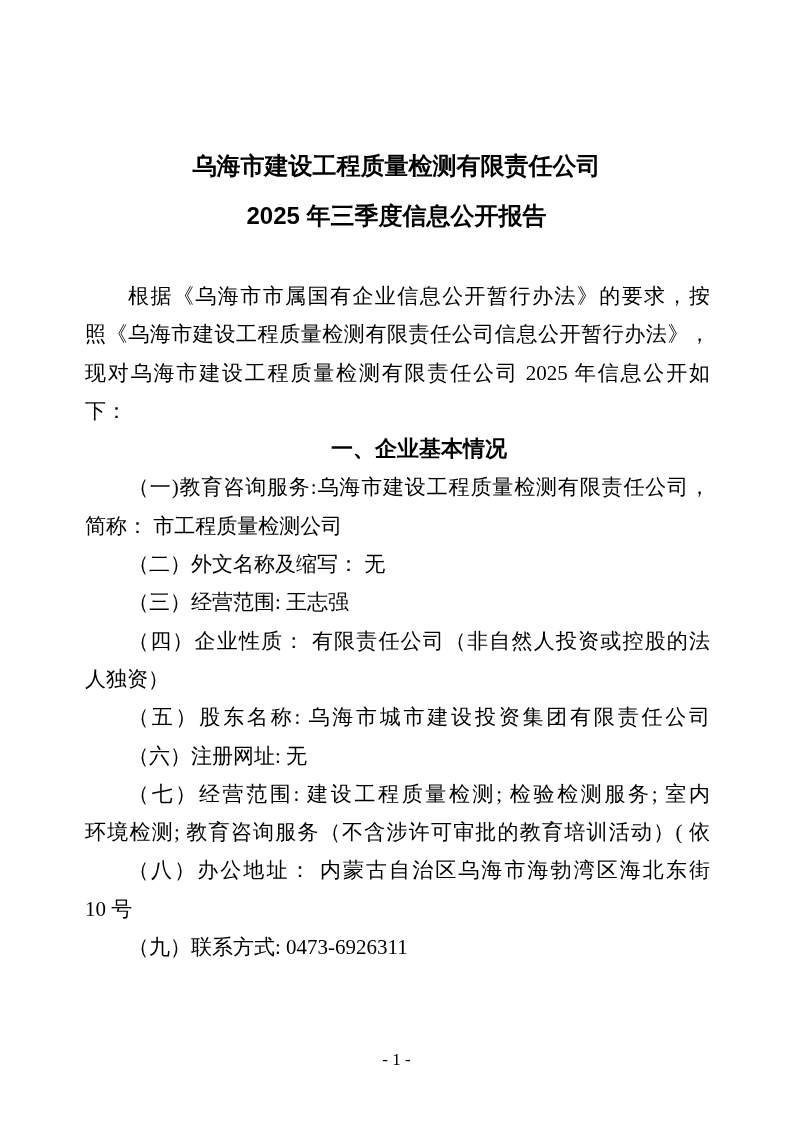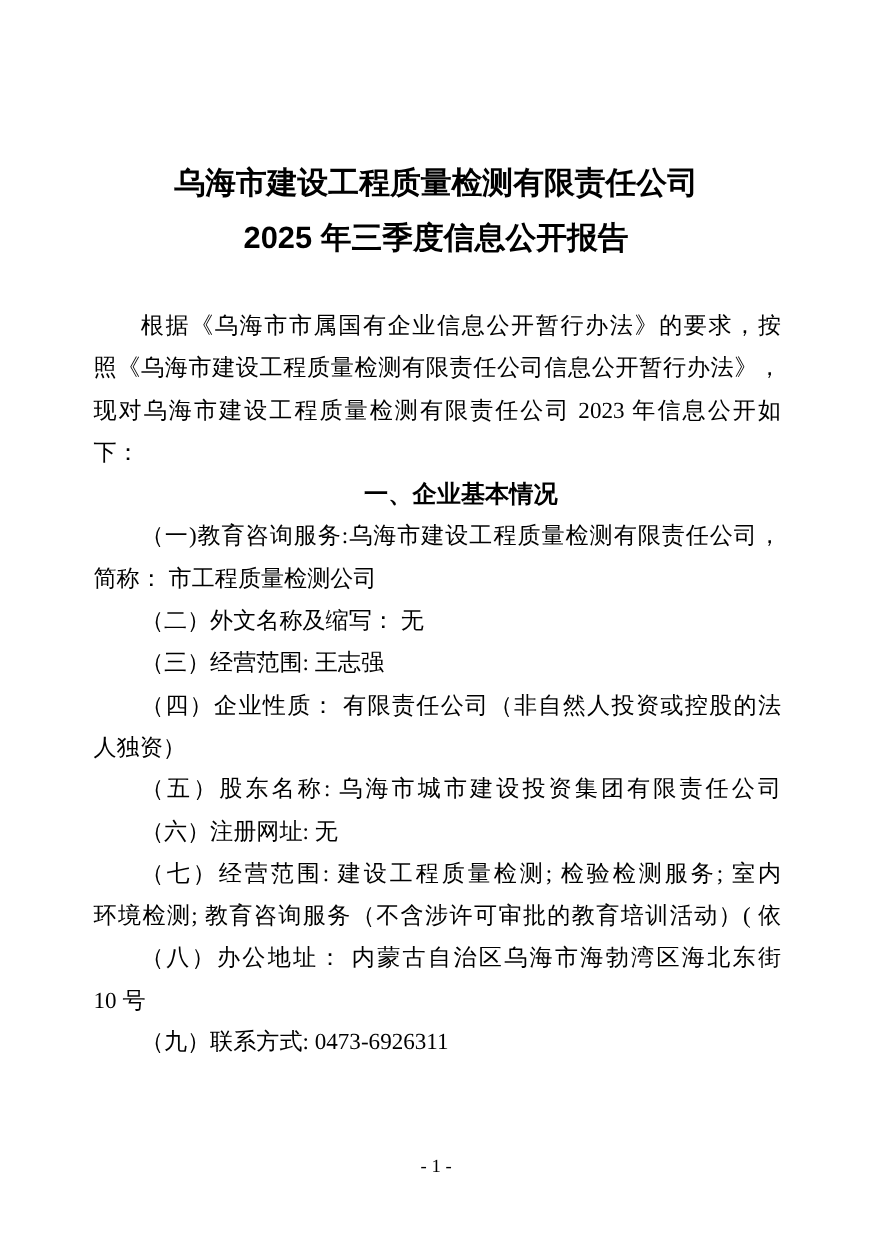--- a/index.html
+++ b/index.html
@@ -16,21 +16,21 @@
     overflow: hidden;
   }
   .doc-title {
     position: absolute;
     top: 141px;
     left: 0;
     width: 100%;
     text-align: center;
     font-family: "Liberation Sans", sans-serif;
     font-weight: bold;
-    font-size: 28px;
+    font-size: 24px;
     line-height: 50px;
     color: #000000;
   }
   .doc-body {
     position: absolute;
     top: 277px;
     left: 85px;
     width: 625px;
     font-family: "Liberation Serif", serif;
     font-size: 21px;
@@ -72,21 +72,21 @@
 <div class="page">
 
   <div class="doc-title">
     <div>乌海市建设工程质量检测有限责任公司</div>
     <div>2025 年三季度信息公开报告</div>
   </div>
 
   <div class="doc-body">
     <div class="line indent justify">根据《乌海市市属国有企业信息公开暂行办法》的要求，按</div>
     <div class="line justify">照《乌海市建设工程质量检测有限责任公司信息公开暂行办法》，</div>
-    <div class="line justify">现对乌海市建设工程质量检测有限责任公司 2023 年信息公开如</div>
+    <div class="line justify">现对乌海市建设工程质量检测有限责任公司 2025 年信息公开如</div>
     <div class="line">下：</div>
     <div class="line indent heading">一、企业基本情况</div>
     <div class="line indent justify">（一)教育咨询服务:乌海市建设工程质量检测有限责任公司，</div>
     <div class="line">简称： 市工程质量检测公司</div>
     <div class="line indent">（二）外文名称及缩写： 无</div>
     <div class="line indent">（三）经营范围: 王志强</div>
     <div class="line indent justify">（四）企业性质： 有限责任公司（非自然人投资或控股的法</div>
     <div class="line">人独资）</div>
     <div class="line indent justify">（五）股东名称: 乌海市城市建设投资集团有限责任公司</div>
     <div class="line indent">（六）注册网址: 无</div>

